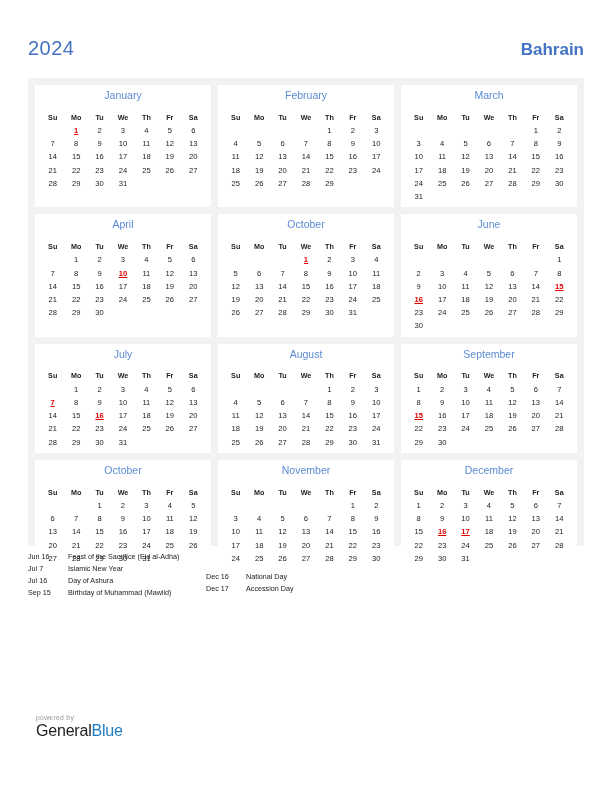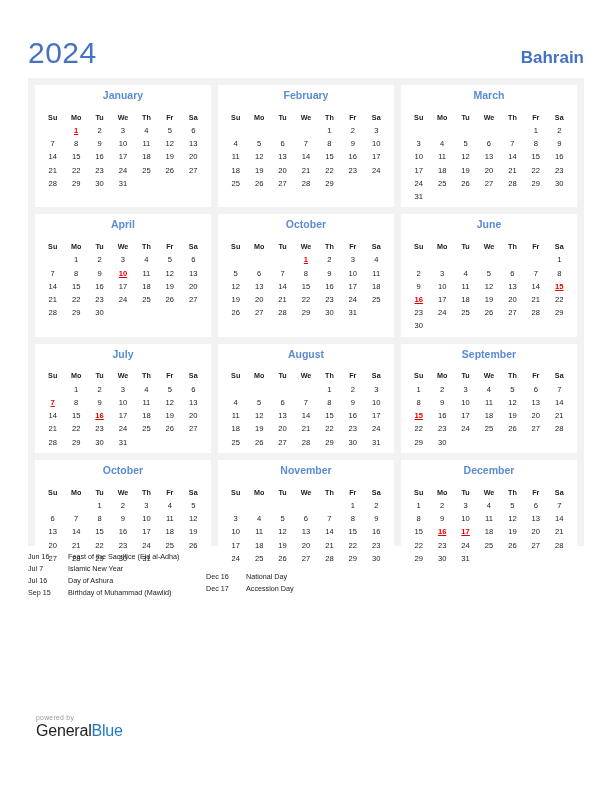--- a/index.html
+++ b/index.html
@@ -21,21 +21,21 @@
     position: absolute;
     left: 28px;
     top: 38px;
     width: 556px;
     height: 34px;
     display: flex;
     align-items: baseline;
     justify-content: space-between;
   }
   .year-title {
-    font-size: 30px;
+    font-size: 20px;
     font-weight: 400;
     color: #4472c4;
     letter-spacing: 0.5px;
     line-height: 1;
   }
   .country-title {
     font-size: 17px;
     font-weight: 700;
     color: #4472c4;
     line-height: 1;
@@ -63,21 +63,21 @@
     background: #ffffff;
     box-sizing: border-box;
     padding: 5px 6px 4px 6px;
     display: flex;
     flex-direction: column;
   }
 
   .month-name {
     text-align: center;
     font-size: 10.5px;
-    font-weight: 700;
+    font-weight: 400;
     color: #5b8bd4;
     margin-bottom: 4px;
     line-height: 1.1;
   }
 
   table.month-table {
     width: 100%;
     border-collapse: collapse;
     table-layout: fixed;
     margin-top: 8px;

